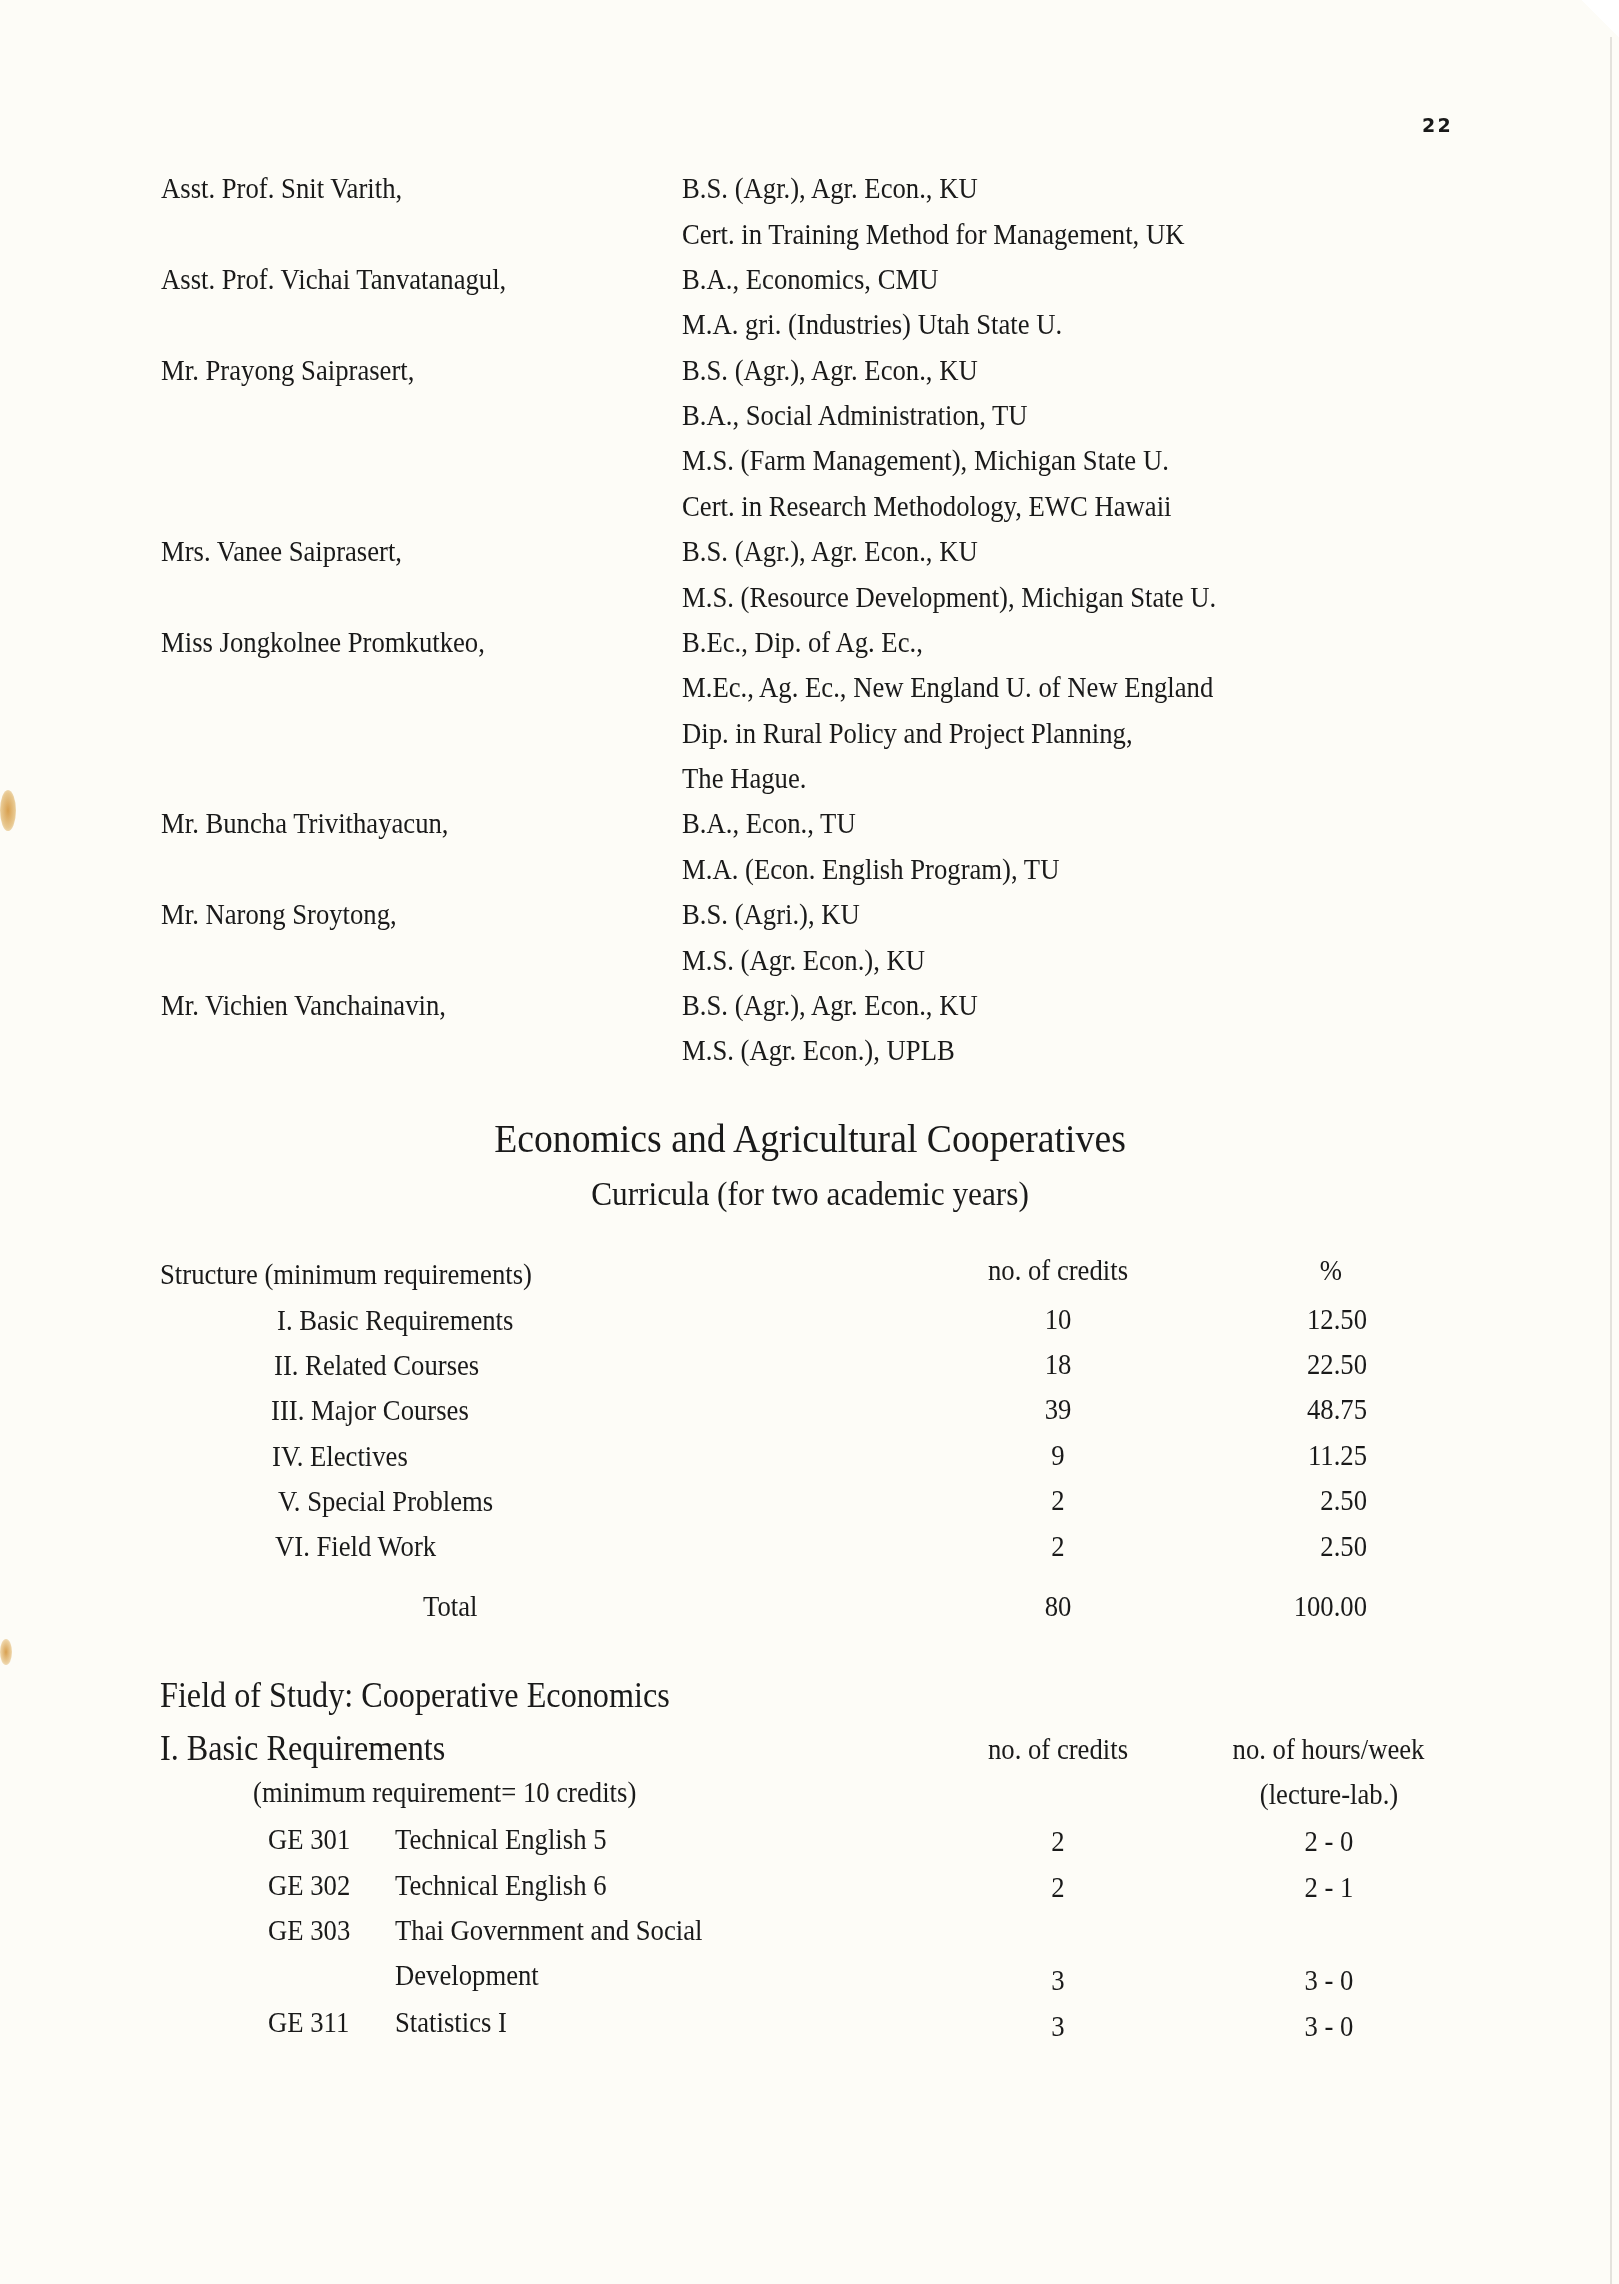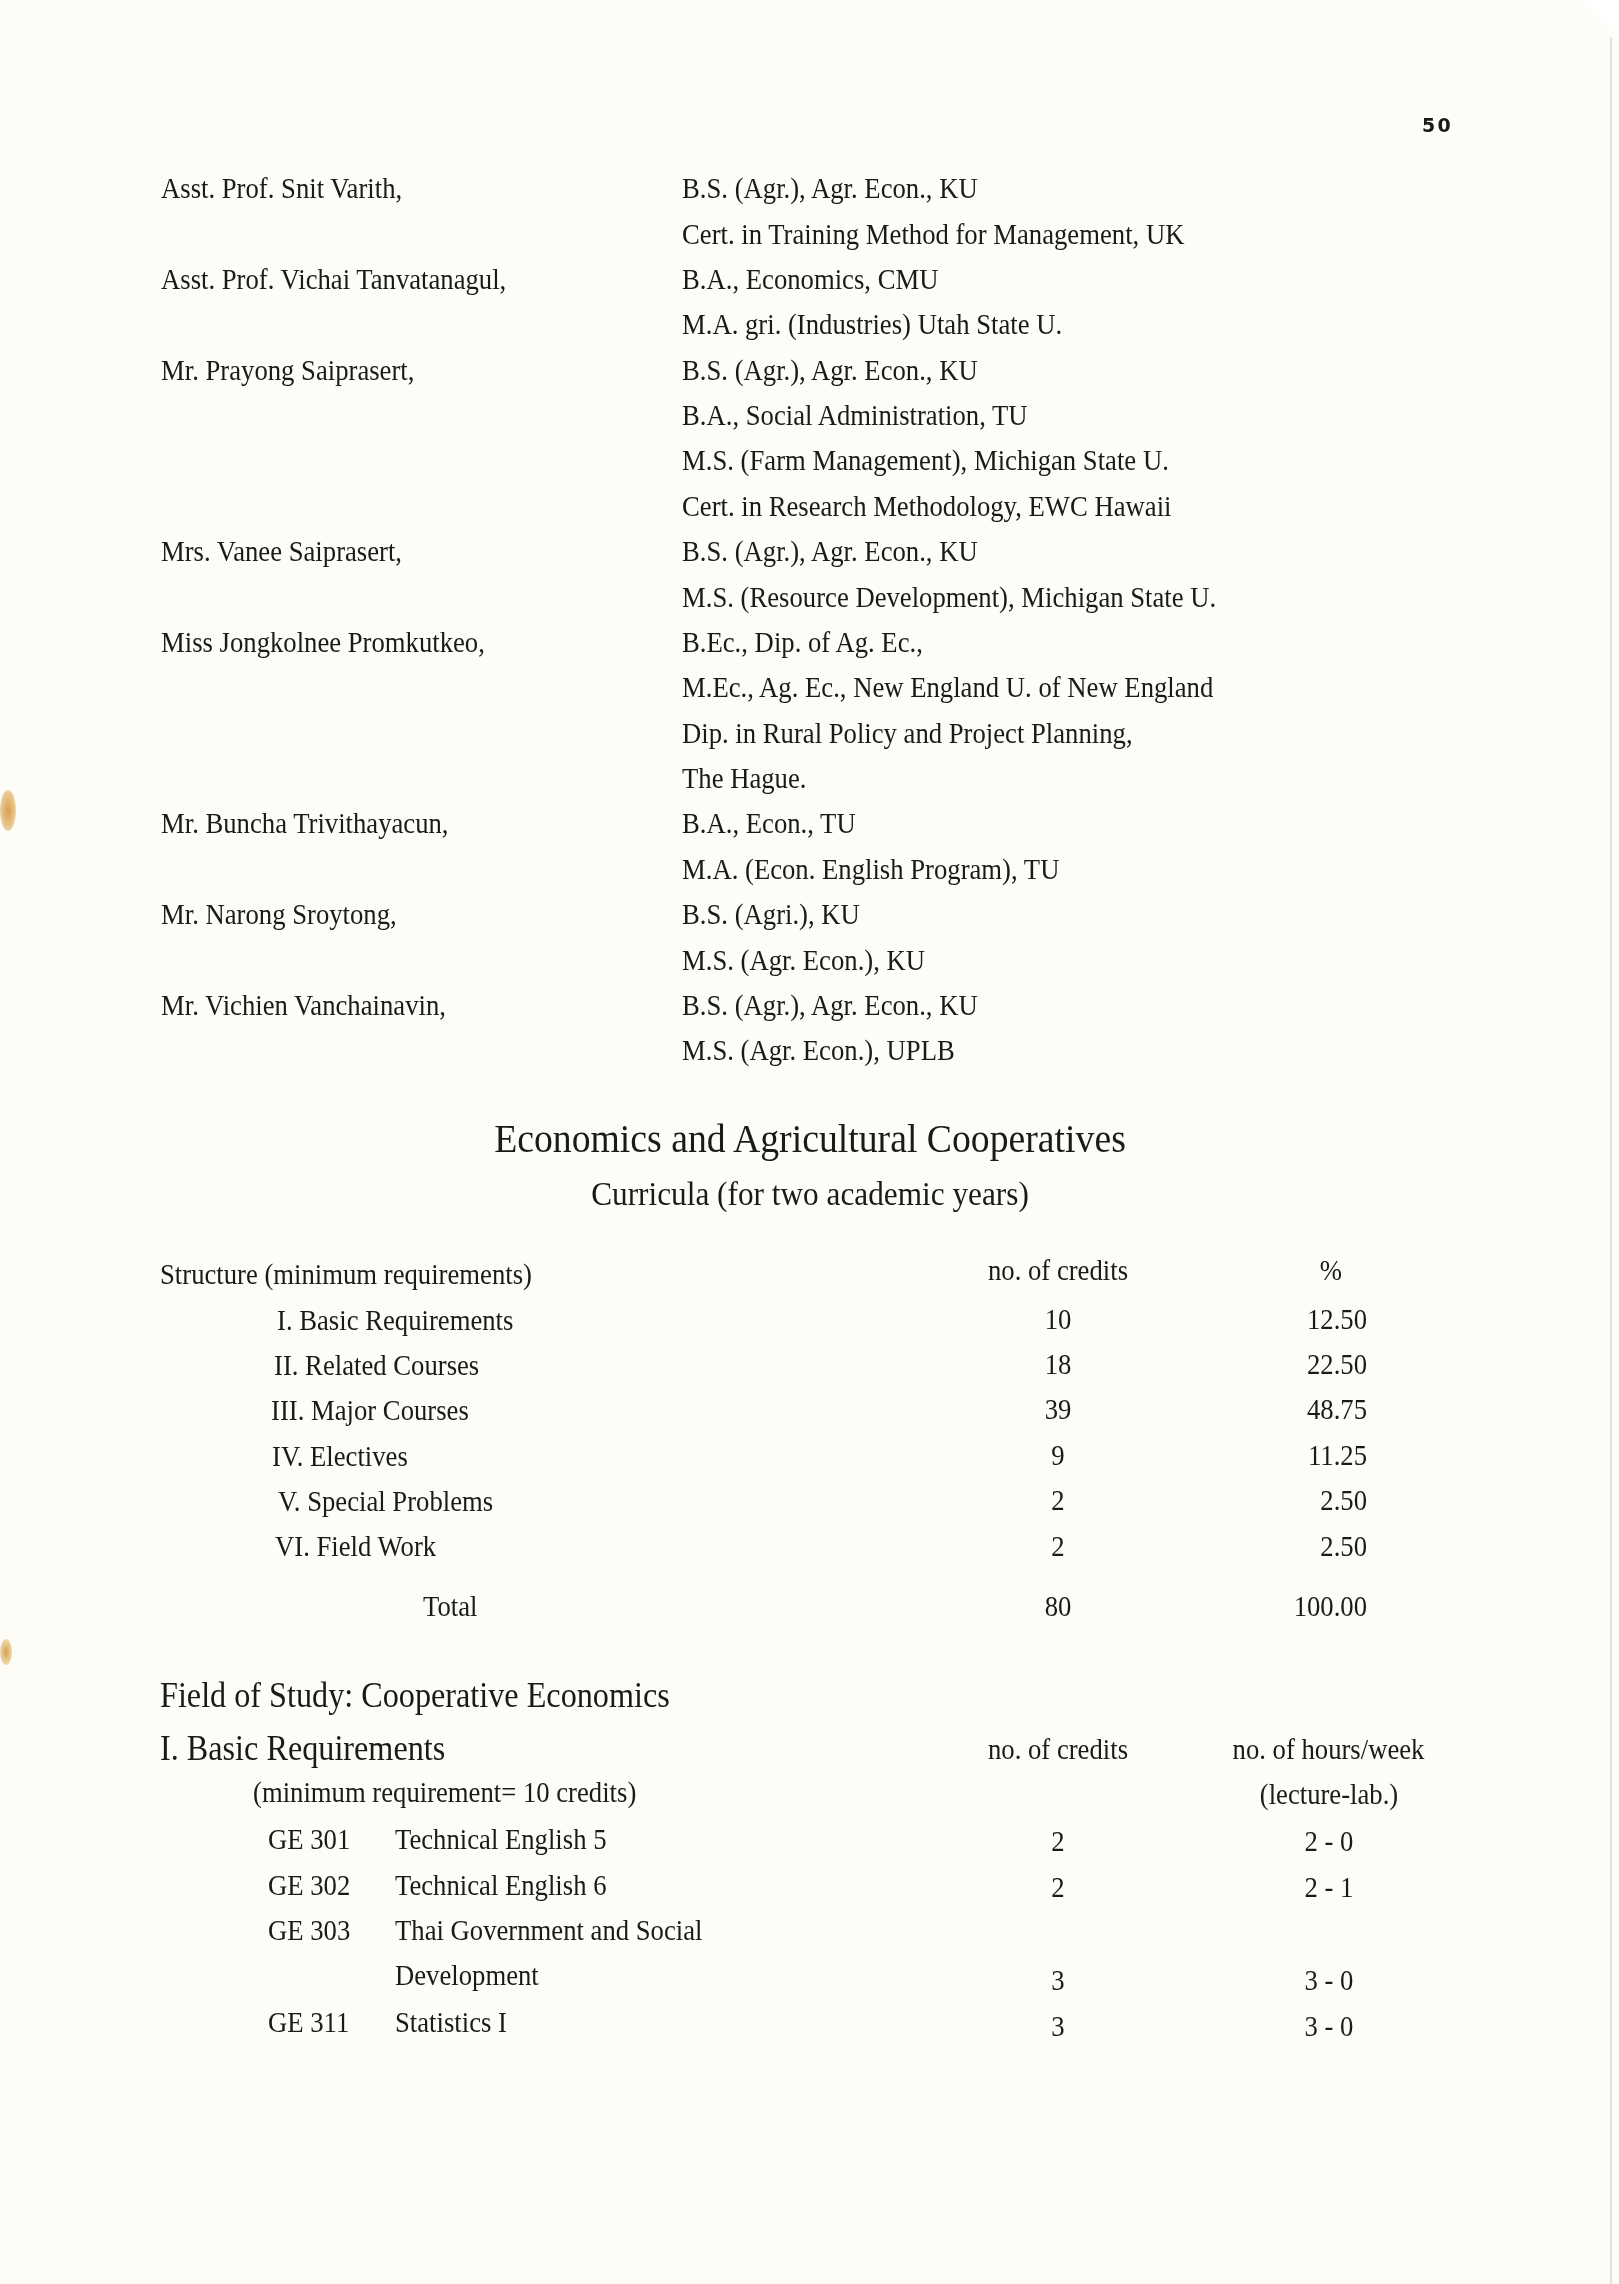--- a/index.html
+++ b/index.html
@@ -23,21 +23,21 @@
   .stain { position: absolute; border-radius: 50%; }
 </style>
 </head>
 <body>
 
 <div class="edge"></div>
 <div class="corner"></div>
 <div class="stain" style="left:0;top:790px;width:16px;height:41px;background:radial-gradient(ellipse at center,#d8a050 0%,#e8c890 60%,transparent 100%);"></div>
 <div class="stain" style="left:0;top:1639px;width:11.7px;height:26px;background:radial-gradient(ellipse at center,#d8a050 0%,#ecd0a0 60%,transparent 100%);"></div>
 
-<div class="pagenum">50</div>
+<div class="pagenum">22</div>
 
 <div>
 
   <div class="t" style="left:161px;top:174px">Asst. Prof. Snit Varith,</div>
   <div class="t" style="left:682px;top:174px">B.S. (Agr.), Agr. Econ., KU</div>
   <div class="t" style="left:682px;top:220px">Cert. in Training Method for Management, UK</div>
 
   <div class="t" style="left:161px;top:265px">Asst. Prof. Vichai Tanvatanagul,</div>
   <div class="t" style="left:682px;top:265px">B.A., Economics, CMU</div>
   <div class="t" style="left:682px;top:310px">M.A. gri. (Industries) Utah State U.</div>

